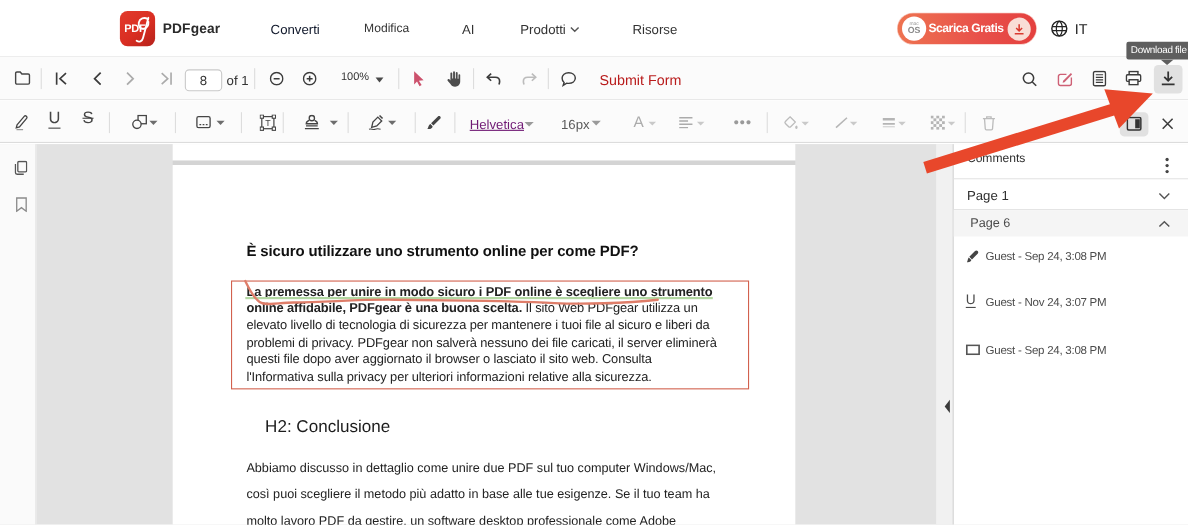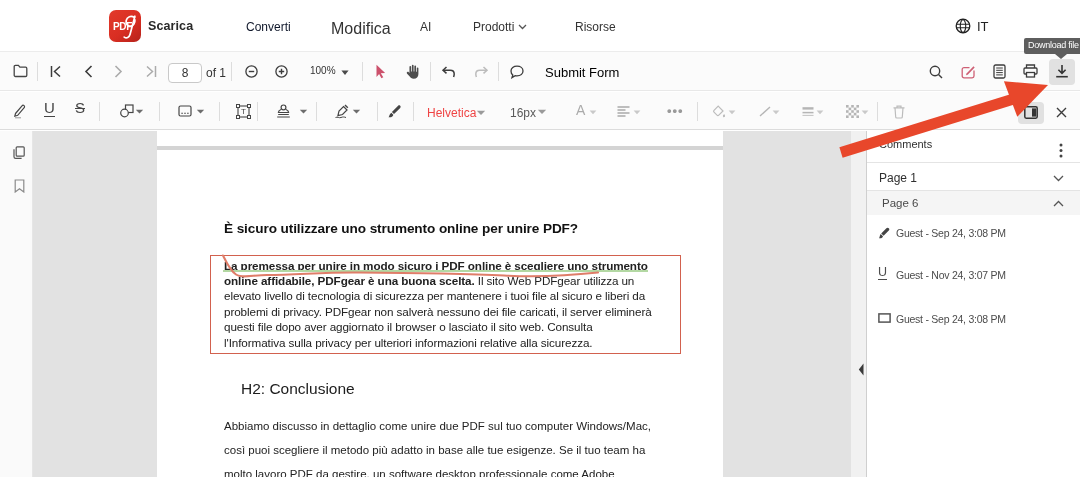--- a/index.html
+++ b/index.html
@@ -17,31 +17,44 @@
 
   <div class="abs" style="left:109px;top:10px;width:32px;height:32px;border-radius:7px;background:linear-gradient(140deg,#e23a2c 0%,#d92e22 55%,#b5221b 100%);overflow:hidden;">
     <span class="abs" style="left:4px;top:12px;font-size:10px;line-height:10px;font-weight:bold;color:#fff;letter-spacing:-0.3px;">PDF</span>
     <svg class="abs" style="left:0;top:0;" width="32" height="32" viewBox="0 0 32 32">
       <g stroke="#fff" stroke-width="1.7" fill="none" stroke-linecap="round">
         <path d="M25.5 7.5c-3.5-2.3-7.5-.8-8.3 3-.8 3.6 1.5 6 4.4 5.6 2.9-.4 4.6-3 4.3-6.2"></path>
         <path d="M25.9 6.2L21 24.5c-.8 3-3.4 4.3-5.8 2.6"></path>
       </g>
     </svg>
   </div>
-  <span class="abs" style="left:148px;top:20px;font-size:12.5px;line-height:12px;font-weight:bold;color:#2a2a2a;letter-spacing:0.1px;">Scarica</span>
+  <span class="abs" style="left:148px;top:20px;font-size:12.5px;line-height:12px;font-weight:bold;color:#2a2a2a;letter-spacing:0.1px;">PDFgear</span>
 
   <span class="abs" style="left:246px;top:20px;font-size:12px;color:#0f172a;">Converti</span>
-  <span class="abs" style="left:331px;top:20px;font-size:16px;color:#333;">Modifica</span>
+  <span class="abs" style="left:331px;top:20px;font-size:11px;color:#333;">Modifica</span>
   <span class="abs" style="left:420px;top:20px;font-size:12px;color:#333;">AI</span>
   <span class="abs" style="left:473px;top:20px;font-size:12px;color:#333;">Prodotti</span>
   <svg class="abs" style="left:518px;top:24px;" width="9" height="6" viewBox="0 0 9 6">
       <path d="M1 1l3.5 3.5L8 1" stroke="#555" stroke-width="1.3" fill="none"></path>
     </svg>
   <span class="abs" style="left:575px;top:20px;font-size:12px;color:#333;text-align:right;">Risorse</span>
 
+  <div class="abs" style="left:816px;top:12px;width:126px;height:28px;border-radius:14px;background:linear-gradient(90deg,#ee7350 0%,#e8504a 60%,#e4403e 100%);box-shadow:0 0 0 0.5px rgba(238,140,120,.6);">
+    <div class="abs" style="left:4px;top:3px;width:22px;height:22px;border-radius:50%;background:#fff;text-align:center;">
+      <div style="font-size:4.5px;color:#999;margin-top:4px;letter-spacing:0;">mac</div>
+      <div style="font-size:8px;color:#8a8a8a;font-weight:bold;margin-top:0px;line-height:7px;">OS</div>
+    </div>
+    <span class="abs" style="left:28px;top:7.5px;font-size:11px;font-weight:bold;color:#fff;letter-spacing:-0.4px;">Scarica Gratis</span>
+    <div class="abs" style="left:100px;top:3.5px;width:21px;height:21px;border-radius:50%;background:#f9ddd6;">
+      <svg class="abs" style="left:5px;top:5px;" width="11" height="11" viewBox="0 0 11 11">
+        <path d="M5.5 1v6M2.8 4.5L5.5 7.2 8.2 4.5" stroke="#d93a30" stroke-width="1.4" fill="none"></path>
+        <path d="M1.5 9.6h8" stroke="#d93a30" stroke-width="1.4"></path>
+      </svg>
+    </div>
+  </div>
 
   <svg class="abs" style="left:955px;top:18px;" width="16" height="16" viewBox="0 0 16 16">
     <circle cx="8" cy="8" r="6.8" stroke="#222" stroke-width="1.3" fill="none"></circle>
     <path d="M8 1.2c-3.6 2.2-3.6 11.4 0 13.6M8 1.2c3.6 2.2 3.6 11.4 0 13.6" stroke="#222" stroke-width="1.1" fill="none"></path>
     <path d="M1.5 6.2h13M1.5 9.8h13" stroke="#222" stroke-width="1.1" fill="none"></path>
   </svg>
   <span class="abs" style="left:977px;top:19px;font-size:13px;color:#222;">IT</span>
 
   <div class="abs" id="row2" style="left:0;top:52px;width:1080px;height:39px;background:#fbfbfb;border-bottom:1px solid #e8e8e8;"></div>
 
@@ -91,21 +104,21 @@
     <path d="M2 4.2h7.2c2.4 0 4 1.6 4 3.7 0 .9-.2 1.9-.6 3" stroke="#3c3c3c" stroke-width="1.5" fill="none"></path>
   </svg>
   <svg class="abs" style="left:474px;top:66px;" width="15" height="12" viewBox="0 0 15 12" transform="scale(-1,1)">
     <path d="M5.5 1L2 4.2l3.5 3.2" stroke="#bcbcbc" stroke-width="1.5" fill="none"></path>
     <path d="M2 4.2h7.2c2.4 0 4 1.6 4 3.7 0 .9-.2 1.9-.6 3" stroke="#bcbcbc" stroke-width="1.5" fill="none"></path>
   </svg>
   <div class="abs" style="left:498px;top:62px;width:1px;height:19px;background:#ddd;"></div>
   <svg class="abs" style="left:510px;top:65px;" width="14" height="14" viewBox="0 0 14 14">
     <path d="M7 1.2c3.4 0 6 2 6 4.8s-2.6 4.8-6 4.8c-.6 0-1.2-.1-1.8-.2L2 12.6l.8-2.6C1.6 9.2 1 8 1 6 1 3.2 3.6 1.2 7 1.2z" stroke="#3c3c3c" stroke-width="1.3" fill="none"></path>
   </svg>
-  <span class="abs" style="left:545px;top:65px;font-size:13px;color:#000000;">Submit Form</span>
+  <span class="abs" style="left:545px;top:65px;font-size:13px;color:#b91c1c;">Submit Form</span>
 
   <svg class="abs" style="left:929px;top:65px;" width="14" height="14" viewBox="0 0 14 14">
     <circle cx="6" cy="6" r="4.7" stroke="#3c3c3c" stroke-width="1.4" fill="none"></circle>
       <path d="M9.5 9.5L13 13" stroke="#3c3c3c" stroke-width="1.4"></path>
   </svg>
   <svg class="abs" style="left:961px;top:65px;" width="14" height="14" viewBox="0 0 14 14">
     <path d="M13 5.5V11c0 1-.8 1.8-1.8 1.8H3C2 12.8 1.2 12 1.2 11V4.4c0-1 .8-1.8 1.8-1.8h5.5" stroke="#ce6075" stroke-width="1.3" fill="none"></path>
     <path d="M5.5 8.5l7-7.2 1.2 1.2-7 7.2-1.7.5z" fill="#ce6075"></path>
   </svg>
   <svg class="abs" style="left:993px;top:64px;" width="13" height="15" viewBox="0 0 13 15">
@@ -179,21 +192,21 @@
   </svg>
   <svg class="abs" style="left:352px;top:109px;" width="9" height="6" viewBox="0 0 9 6">
       <path d="M0.8 0.8L4.5 4.6 8.2 0.8z" fill="#6d6d6d"></path>
     </svg>
   <div class="abs" style="left:377px;top:102px;width:1px;height:19px;background:#ddd;"></div>
   <svg class="abs" style="left:387px;top:104px;" width="15" height="15" viewBox="0 0 15 15">
     <path d="M13.2 1.8c.6.6.6 1.5 0 2.1L7 10.1 4.9 8 11.1 1.8c.6-.6 1.5-.6 2.1 0z" fill="#454545"></path>
     <path d="M4.3 8.7L6.3 10.7c-.2 1.6-1.3 2.8-4.8 2.6 1-1 .6-3.2 2.8-4.6z" fill="#454545"></path>
   </svg>
   <div class="abs" style="left:413px;top:102px;width:1px;height:19px;background:#ddd;"></div>
-  <span class="abs" style="left:427px;top:106px;font-size:12px;color:#ef4444;">Helvetica</span>
+  <span class="abs" style="left:427px;top:106px;font-size:12px;color:#701a75;text-decoration:underline;">Helvetica</span>
   <svg class="abs" style="left:476px;top:109.5px;" width="10" height="6" viewBox="0 0 10 6">
       <path d="M0.8 0.8L5 5 9.2 0.8z" fill="#9a9a9a"></path>
     </svg>
   <span class="abs" style="left:510px;top:106px;font-size:12px;color:#5a5a5a;">16px</span>
   <svg class="abs" style="left:537px;top:109px;" width="10" height="6" viewBox="0 0 10 6">
       <path d="M0.8 0.8L5 5 9.2 0.8z" fill="#9a9a9a"></path>
     </svg>
   <span class="abs" style="left:576px;top:102px;font-size:14px;color:#ababab;">A</span>
   <svg class="abs" style="left:589px;top:110px;" width="8" height="5" viewBox="0 0 8 5">
       <path d="M0.6 0.6L4 4.2 7.4 0.6z" fill="#c9c9c9"></path>
@@ -270,21 +283,21 @@
   </svg>
   <svg class="abs" style="left:14px;top:179px;" width="11" height="14" viewBox="0 0 11 14">
     <path d="M1.2 1h8.6v12L5.5 9.8 1.2 13z" stroke="#8a8a8a" stroke-width="1.2" fill="none"></path>
   </svg>
 
   <div class="abs" style="left:157px;top:131px;width:566px;height:15px;background:#fff;"></div>
   <div class="abs" style="left:157px;top:146px;width:566px;height:4px;background:#d4d4d4;"></div>
 
   <div class="abs" id="page" style="left:157px;top:150px;width:566px;height:327px;background:#fff;"></div>
 
-  <div class="abs" style="left:224px;top:221px;font-size:13.6px;font-weight:bold;color:#111;letter-spacing:-0.1px;">È sicuro utilizzare uno strumento online per unire PDF?</div>
+  <div class="abs" style="left:224px;top:221px;font-size:13.6px;font-weight:bold;color:#111;letter-spacing:-0.1px;">È sicuro utilizzare uno strumento online per come PDF?</div>
 
   <div class="abs" style="left:210px;top:255px;width:471px;height:99px;border:1px solid #d2614e;"></div>
 
   <div class="abs" style="left:224px;top:257.5px;width:470px;font-size:11.7px;line-height:15.45px;color:#222;letter-spacing:-0.1px;">
     <b>La premessa per unire in modo sicuro i PDF online è scegliere uno strumento<br>
     online affidabile, PDFgear è una buona scelta.</b> Il sito Web PDFgear utilizza un<br>
     elevato livello di tecnologia di sicurezza per mantenere i tuoi file al sicuro e liberi da<br>
     problemi di privacy. PDFgear non salverà nessuno dei file caricati, il server eliminerà<br>
     questi file dopo aver aggiornato il browser o lasciato il sito web. Consulta<br>
     l'Informativa sulla privacy per ulteriori informazioni relative alla sicurezza.

